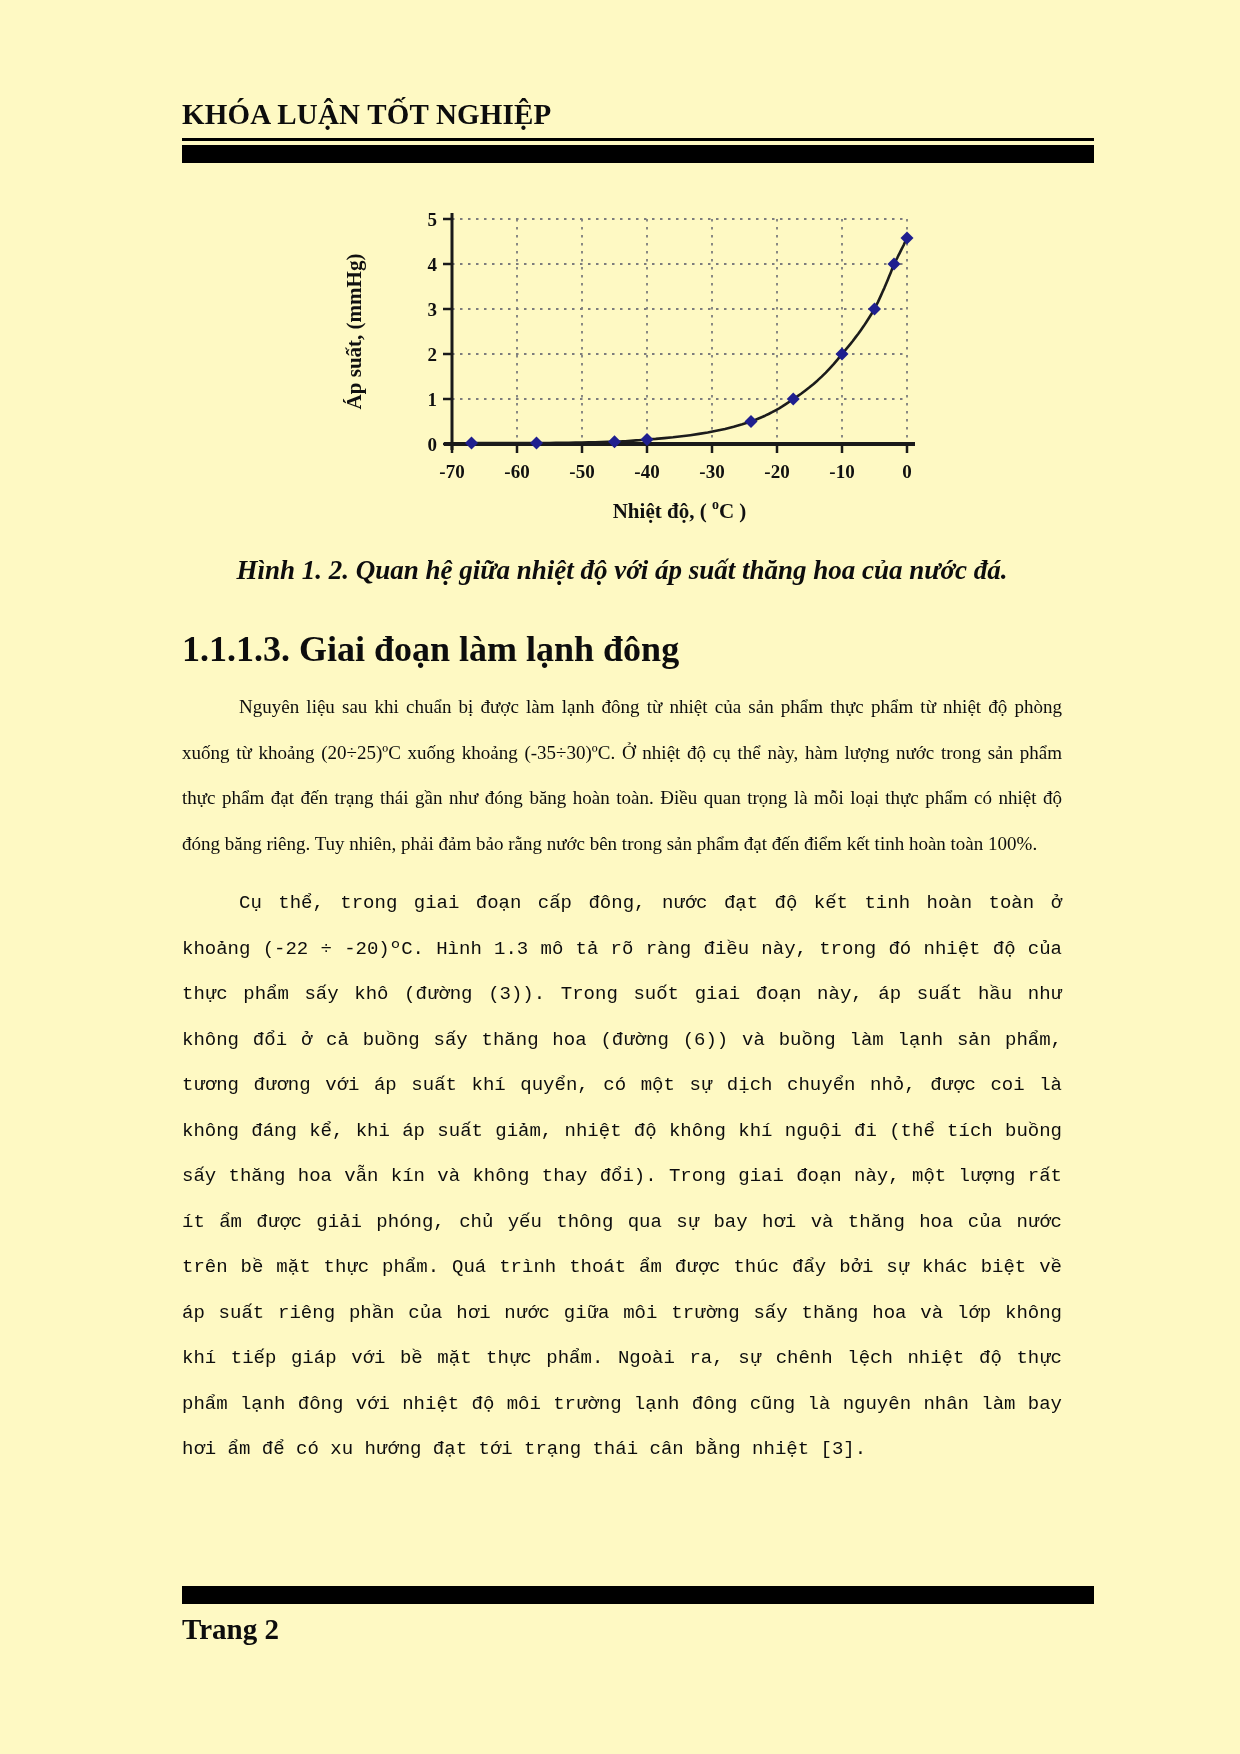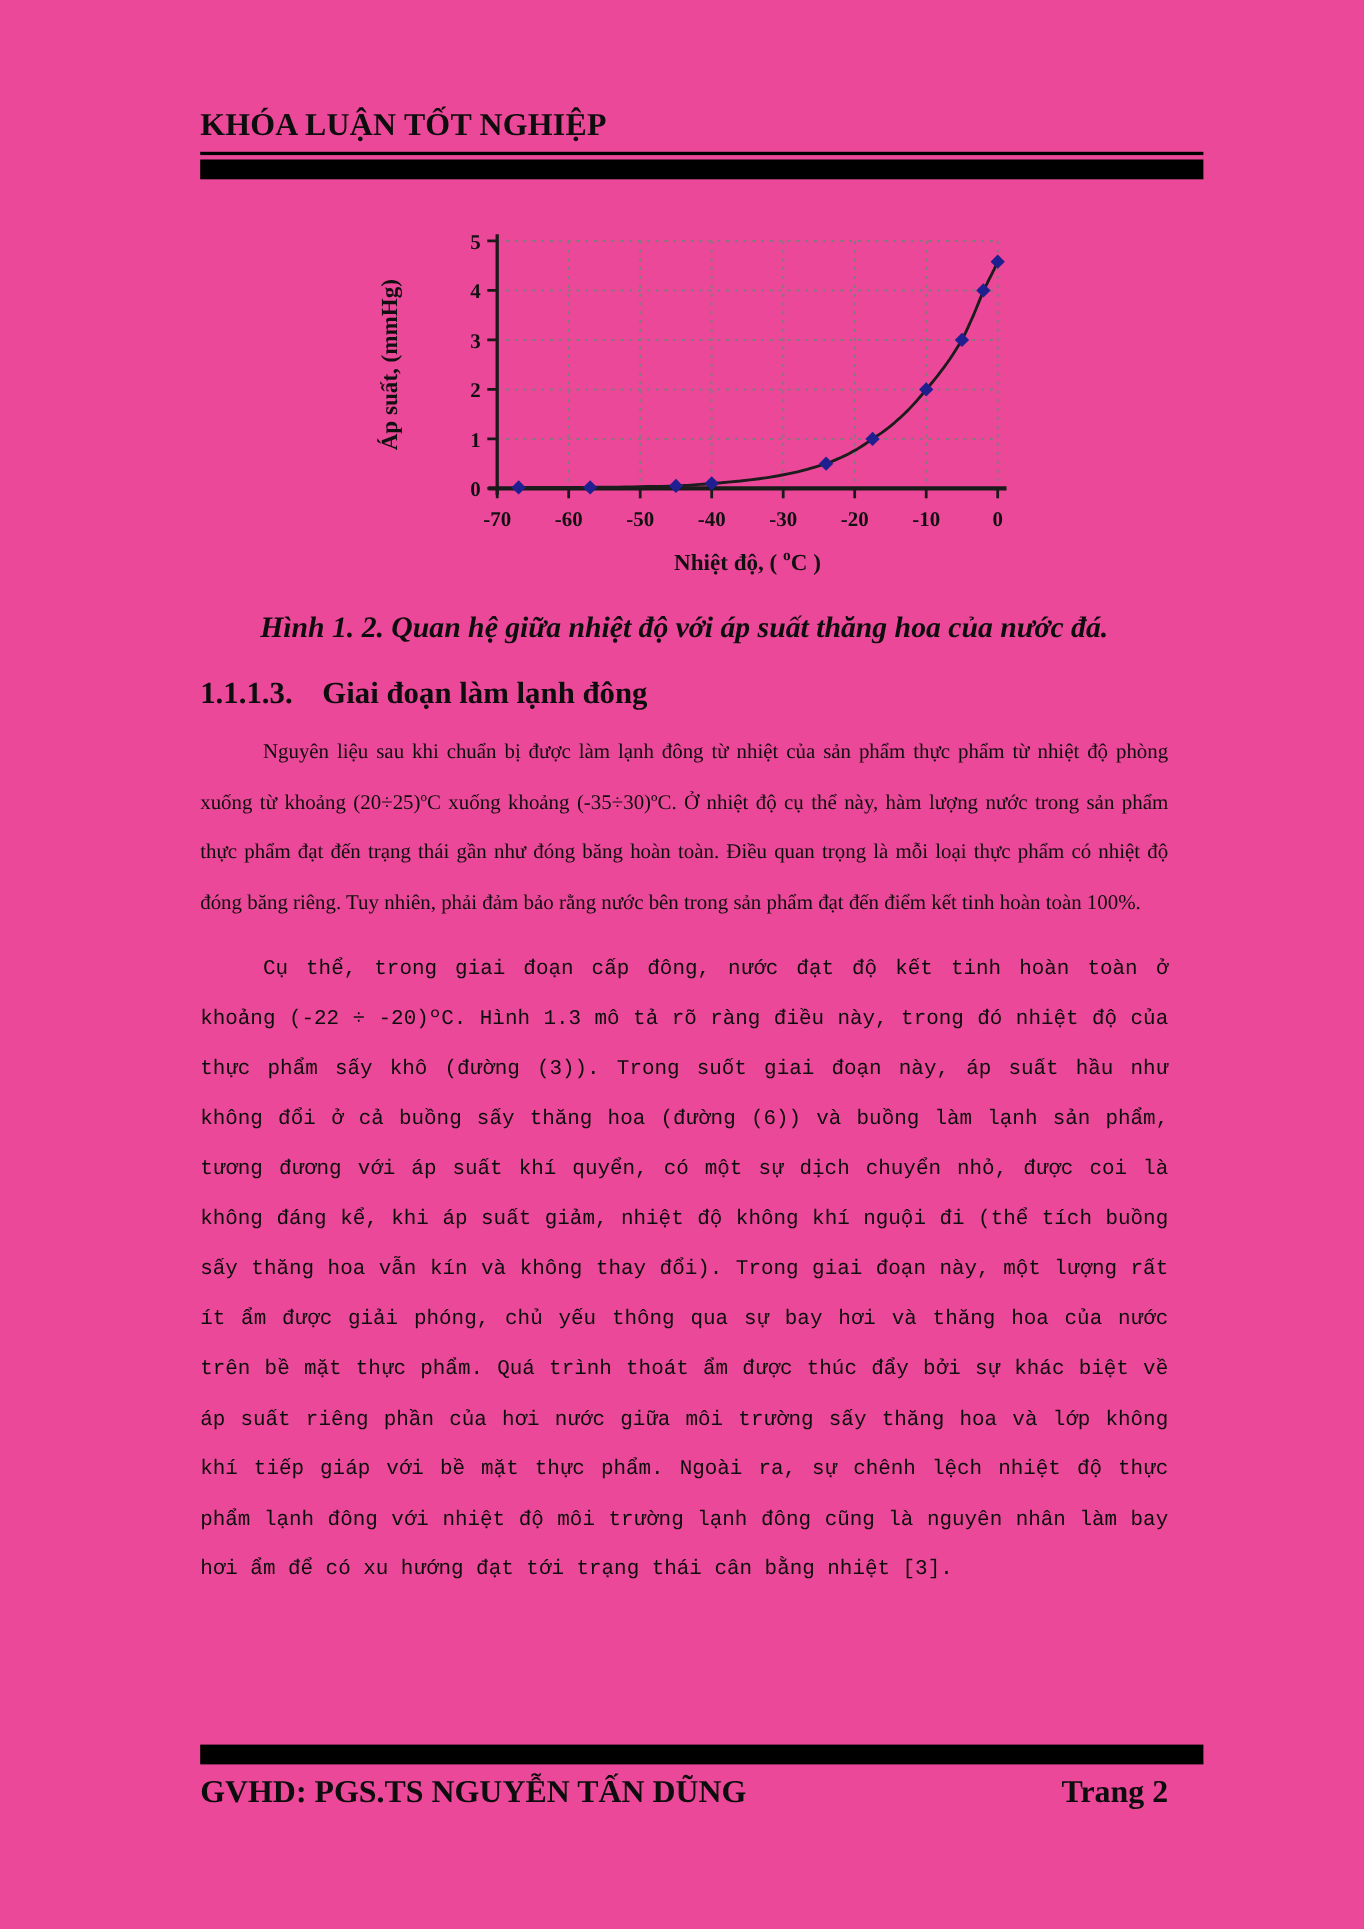--- a/index.html
+++ b/index.html
@@ -1,20 +1,20 @@
 <!DOCTYPE html>
 <html><head>
 <meta charset="utf-8">
 <style>
   html,body{margin:0;padding:0;}
   body{background:#e8e8e8;}
   .page{
     position:relative;
     width:1240px;height:1754px;
-    background:#ec4899;
+    background:#fef9c3;
     margin:0 auto;
     font-family:"Liberation Serif","DejaVu Serif",serif;
     color:#0d0d0d;
     overflow:hidden;
   }
   .content{width:912px;margin-left:182px;}
   
   .header-row{
     width:880px;
     margin-top:98px;
@@ -34,22 +34,22 @@
   .curve{stroke:#1c1c1c;stroke-width:2.6;fill:none;stroke-linejoin:round;}
   .tick-label{font-size:19px;}
   .axis-label{font-size:21px;}
   figcaption{
     width:880px;text-align:center;
     margin-top:19px;
     font-weight:bold;font-style:italic;font-size:27px;
   }
   
   .section-heading{
-    margin-top:29px;
-    font-weight:bold;font-size:28px;
+    margin-top:42px;
+    font-weight:bold;font-size:36px;
   }
   .section-heading .num{display:inline-block;min-width:104px;}
   
   .body-para{
     width:880px;
     margin:14px 0 0 0;
     font-size:19px;line-height:45.5px;
     text-align:justify;text-indent:57px;
   }
   .body-para + .body-para{margin-top:15px;font-family:Liberation Mono, monospace;}
@@ -143,17 +143,16 @@
     </div>
 
     <p class="body-para">Nguyên liệu sau khi chuẩn bị được làm lạnh đông từ nhiệt của sản phẩm thực phẩm từ nhiệt độ phòng xuống từ khoảng (20÷25)ºC xuống khoảng (-35÷30)ºC. Ở nhiệt độ cụ thể này, hàm lượng nước trong sản phẩm thực phẩm đạt đến trạng thái gần như đóng băng hoàn toàn. Điều quan trọng là mỗi loại thực phẩm có nhiệt độ đóng băng riêng. Tuy nhiên, phải đảm bảo rằng nước bên trong sản phẩm đạt đến điểm kết tinh hoàn toàn 100%.</p>
     <p class="body-para">Cụ thể, trong giai đoạn cấp đông, nước đạt độ kết tinh hoàn toàn ở khoảng (-22 ÷ -20)ºC. Hình 1.3 mô tả rõ ràng điều này, trong đó nhiệt độ của thực phẩm sấy khô (đường (3)). Trong suốt giai đoạn này, áp suất hầu như không đổi ở cả buồng sấy thăng hoa (đường (6)) và buồng làm lạnh sản phẩm, tương đương với áp suất khí quyển, có một sự dịch chuyển nhỏ, được coi là không đáng kể, khi áp suất giảm, nhiệt độ không khí nguội đi (thể tích buồng sấy thăng hoa vẫn kín và không thay đổi). Trong giai đoạn này, một lượng rất ít ẩm được giải phóng, chủ yếu thông qua sự bay hơi và thăng hoa của nước trên bề mặt thực phẩm. Quá trình thoát ẩm được thúc đẩy bởi sự khác biệt về áp suất riêng phần của hơi nước giữa môi trường sấy thăng hoa và lớp không khí tiếp giáp với bề mặt thực phẩm. Ngoài ra, sự chênh lệch nhiệt độ thực phẩm lạnh đông với nhiệt độ môi trường lạnh đông cũng là nguyên nhân làm bay hơi ẩm để có xu hướng đạt tới trạng thái cân bằng nhiệt [3].</p>
 
   </div>
 
   <div class="footer-area">
     <div class="footer-bar"></div>
     <div class="footer-row">
-      <span>GVHD: PGS.TS NGUYỄN TẤN DŨNG</span>
       <span>Trang 2</span>
     </div>
   </div>
 </div>
 
 </body></html>

